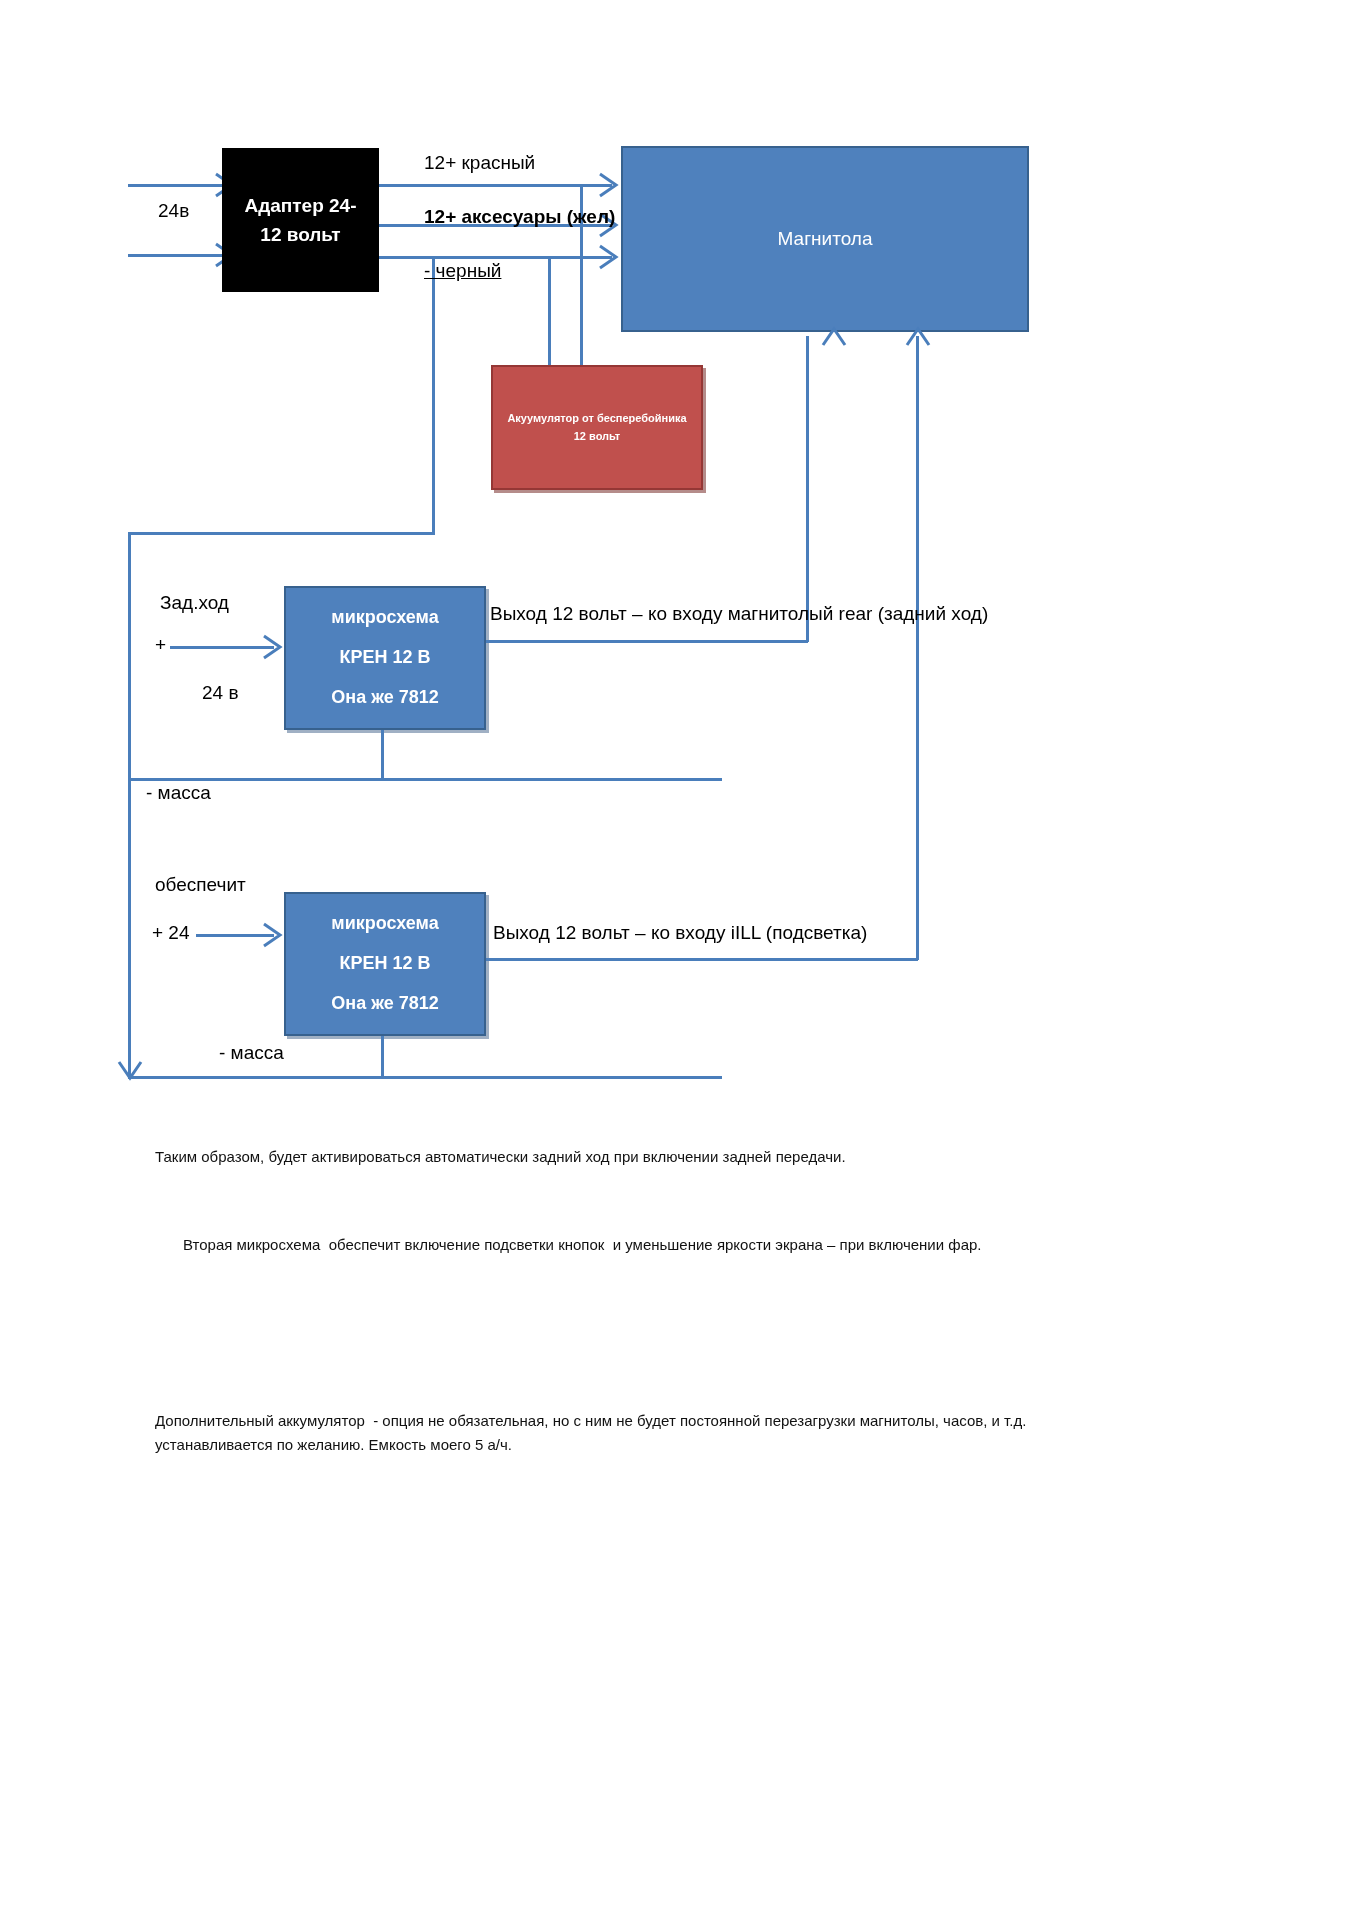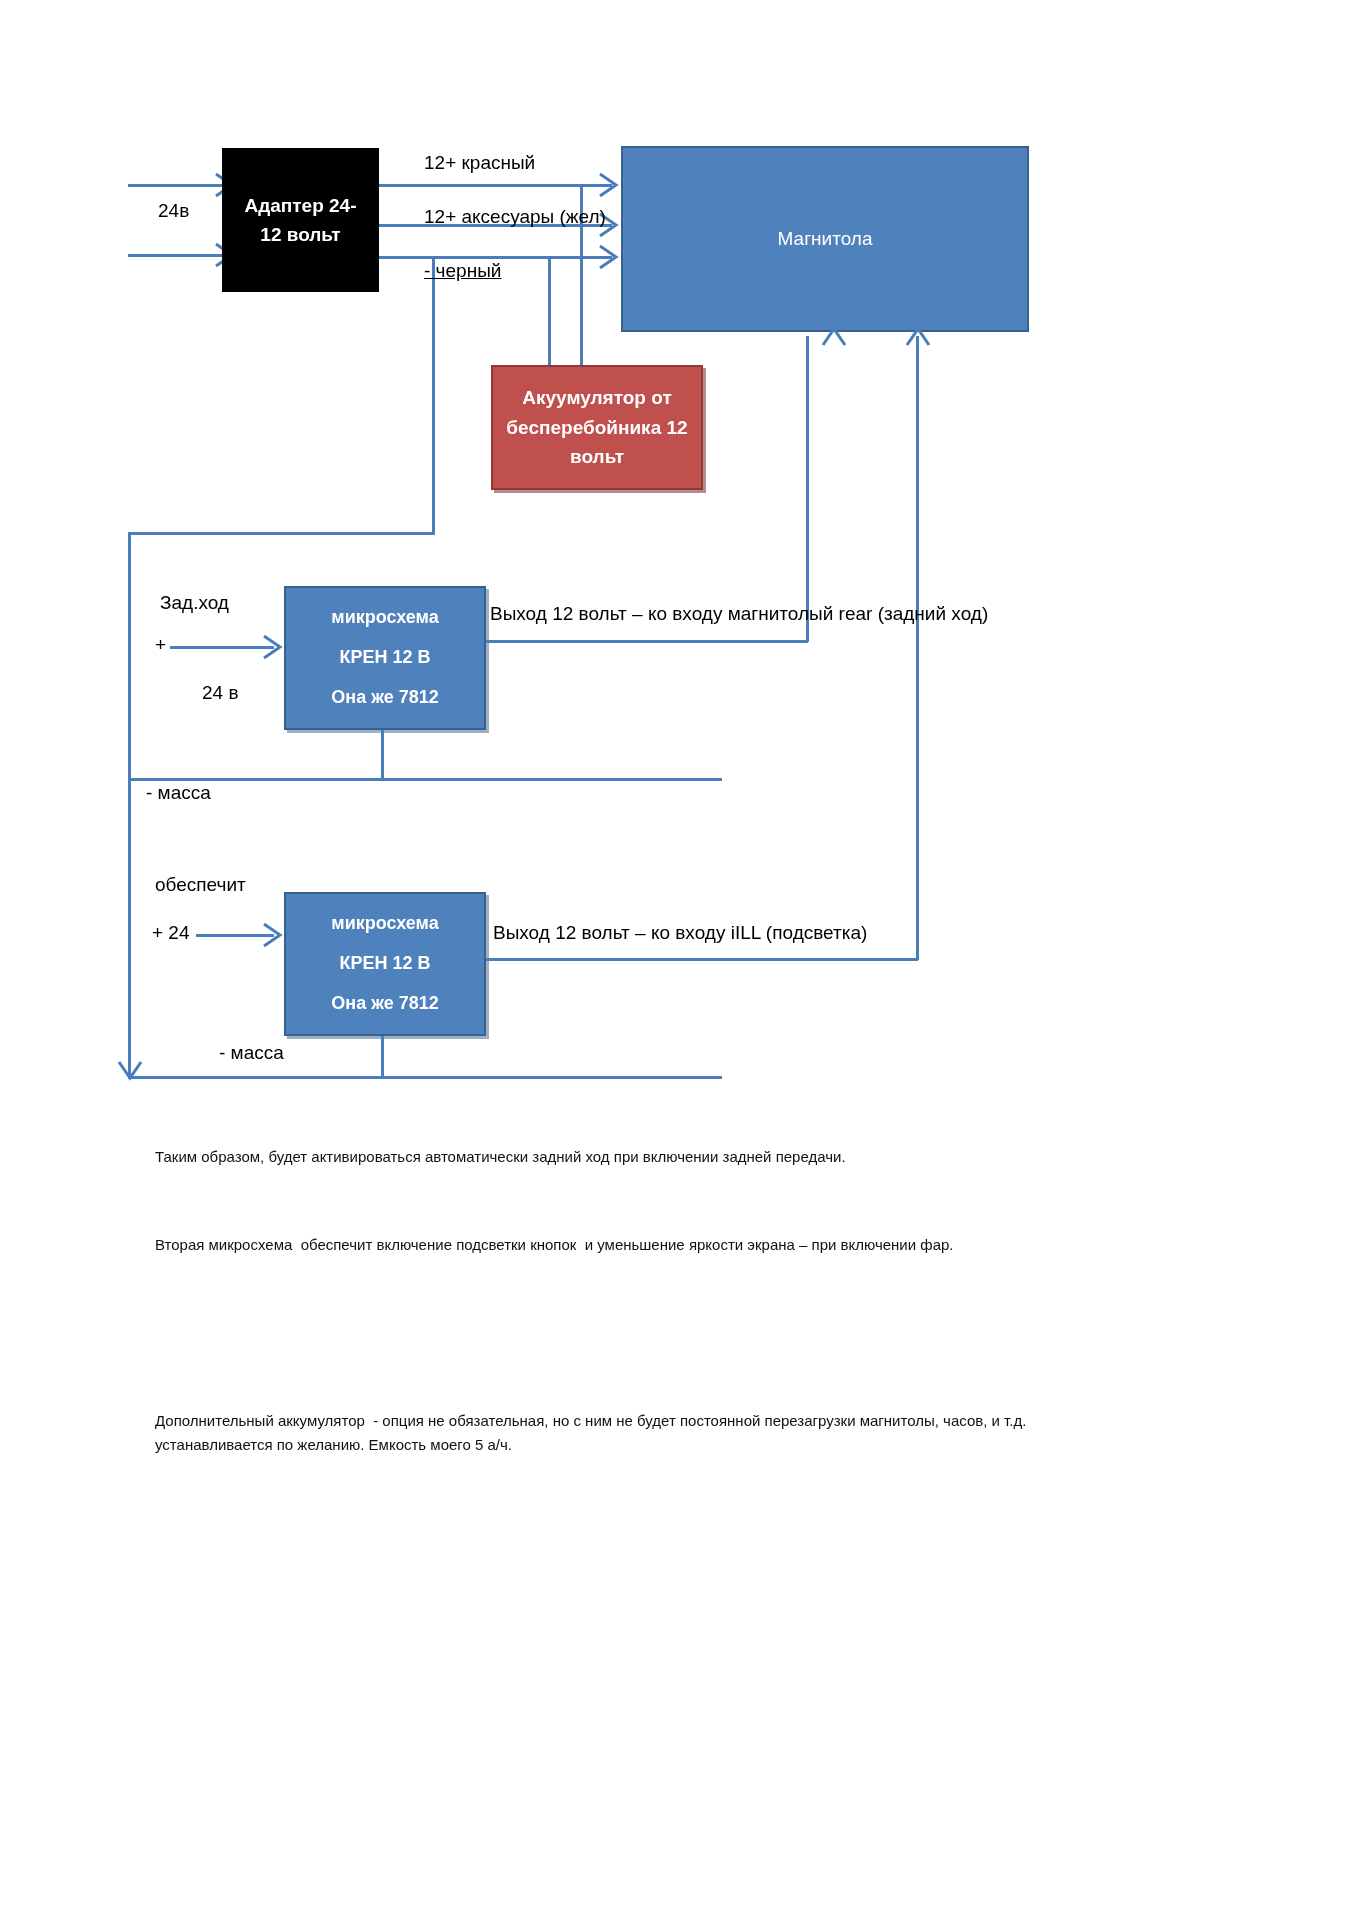--- a/index.html
+++ b/index.html
@@ -55,21 +55,21 @@
     font-size: 19px;
   }
   .box-battery {
     left: 491px;
     top: 365px;
     width: 212px;
     height: 125px;
     background: #C0504D;
     border: 2px solid #953735;
     color: #ffffff;
-    font-size: 19px;
+    font-size: 11px;
     font-weight: bold;
     padding: 0 10px;
     box-shadow: 3px 3px 0 rgba(120,45,42,0.55);
   }
   .box-chip {
     width: 202px;
     height: 144px;
     background: #4F81BD;
     border: 2px solid #37618E;
     color: #ffffff;
@@ -225,31 +225,31 @@
     <svg width="26" height="22" viewBox="0 0 26 22">
         <path d="M2 20 L13 4 L24 20" fill="none" stroke="#4A7EBB" stroke-width="3"></path>
       </svg>
   </div>
 
   <div class="wire wire-v" style="left:381px; top:1036px; height:42px;"></div>
   <div class="wire wire-h" style="left:128px; top:1076px; width:594px;"></div>
 
   <span class="lbl" style="left:158px; top:200px;">24в</span>
   <span class="lbl" style="left:424px; top:152px;">12+ красный</span>
-  <span class="lbl" style="left:424px; top:206px;">12+ аксесуары (жел)</span>
+  <span class="lbl" style="left:424px; top:206px;font-weight:bold;">12+ аксесуары (жел)</span>
   <span class="lbl" style="left:424px; top:260px;text-decoration:underline;">- черный</span>
 
   <span class="lbl" style="left:160px; top:592px;">Зад.ход</span>
   <span class="lbl" style="left:155px; top:634px;">+</span>
   <span class="lbl" style="left:202px; top:682px;">24 в</span>
   <span class="lbl" style="left:146px; top:782px;">- масса</span>
   <span class="lbl" style="left:490px; top:590px;margin-top:13px;">Выход 12 вольт – ко входу магнитолый rear (задний ход)</span>
 
   <span class="lbl" style="left:155px; top:874px;">обеспечит</span>
   <span class="lbl" style="left:152px; top:922px;">+ 24</span>
   <span class="lbl" style="left:219px; top:1042px;">- масса</span>
   <span class="lbl" style="left:493px; top:922px;">Выход 12 вольт – ко входу iILL (подсветка)</span>
 
   <p class="para" style="top:1130px;">Таким образом, будет активироваться автоматически задний ход при включении задней передачи.</p>
-  <p class="para" style="top:1218px; width:930px;">Вторая микросхема  обеспечит включение подсветки кнопок  и уменьшение яркости экрана – при включении фар.</p>
+  <p class="para" style="top:1218px; width:930px;margin-left:28px;">Вторая микросхема  обеспечит включение подсветки кнопок  и уменьшение яркости экрана – при включении фар.</p>
   <p class="para" style="top:1394px; width:960px;">Дополнительный аккумулятор  - опция не обязательная, но с ним не будет постоянной перезагрузки магнитолы, часов, и т.д. устанавливается по желанию. Емкость моего 5 а/ч.</p>
 
 </div>
 
 </body></html>

